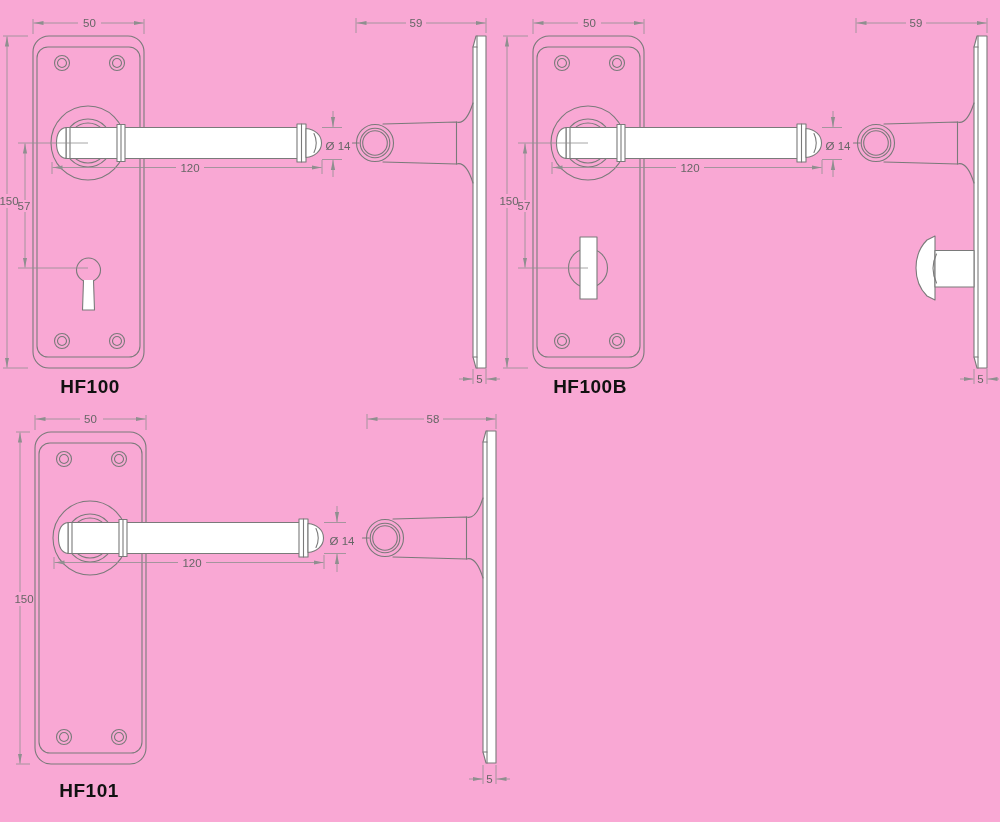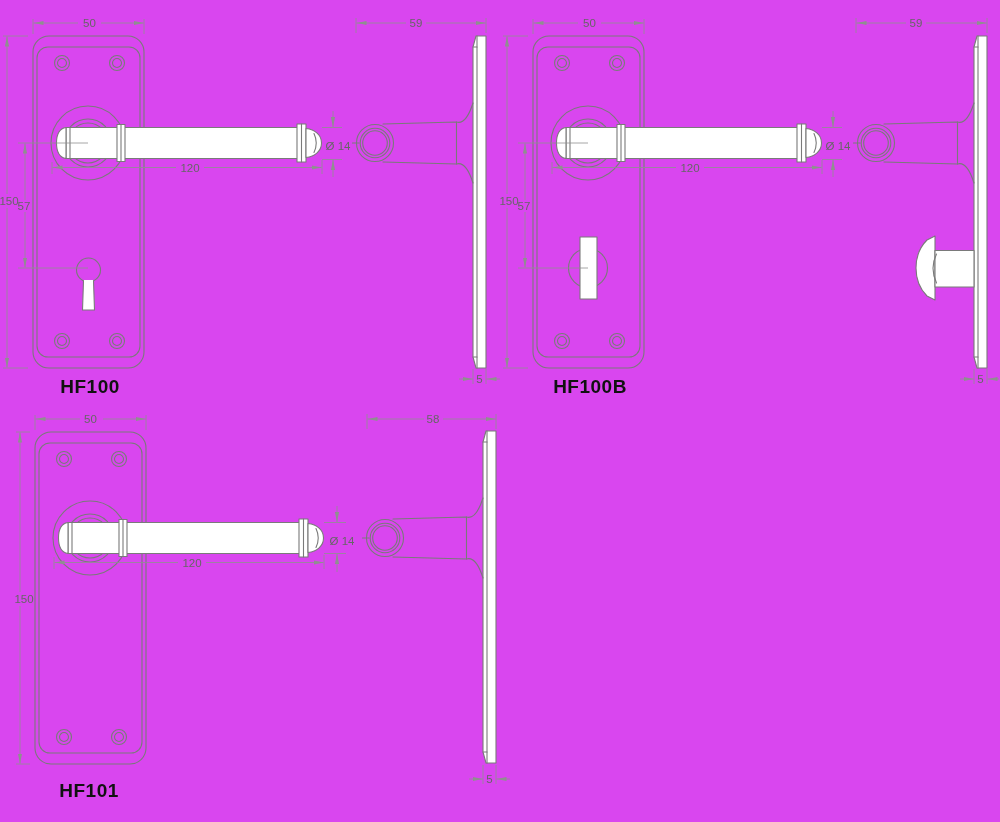--- a/index.html
+++ b/index.html
@@ -1,16 +1,16 @@
 <!DOCTYPE html>
 <html style="--obj: #7a7a7a; --dim: #8f8f8f; --dimtxt: #666666; --lbl: #111111;"><head>
 <meta charset="utf-8">
 <style>
   html,body{margin:0;padding:0;background:#ffffff;}
-  .stage{position:relative;width:1000px;height:822px;background:#d946ef;overflow:hidden;}
+  .stage{position:relative;width:1000px;height:822px;background:#f9a8d4;overflow:hidden;}
   svg{font-family:"Liberation Sans",sans-serif;display:block;}
   .obj{fill:none;stroke:var(--obj,#7a7a7a);stroke-width:1.1;stroke-linecap:round;stroke-linejoin:round;}
   .objf{fill:#ffffff;stroke:var(--obj,#7a7a7a);stroke-width:1.1;stroke-linejoin:round;}
   .erase{fill:#ffffff;stroke:none;}
   .dim{fill:none;stroke:var(--dim,#8f8f8f);stroke-width:0.8;}
   .arrfill{fill:var(--dim,#8f8f8f);}
   .dimtext{fill:var(--dimtxt,#666666);font-size:11.5px;text-anchor:middle;}
   .label{fill:var(--lbl,#111111);font-size:19px;font-weight:bold;text-anchor:middle;letter-spacing:0.5px;}
 </style>
 </head>

